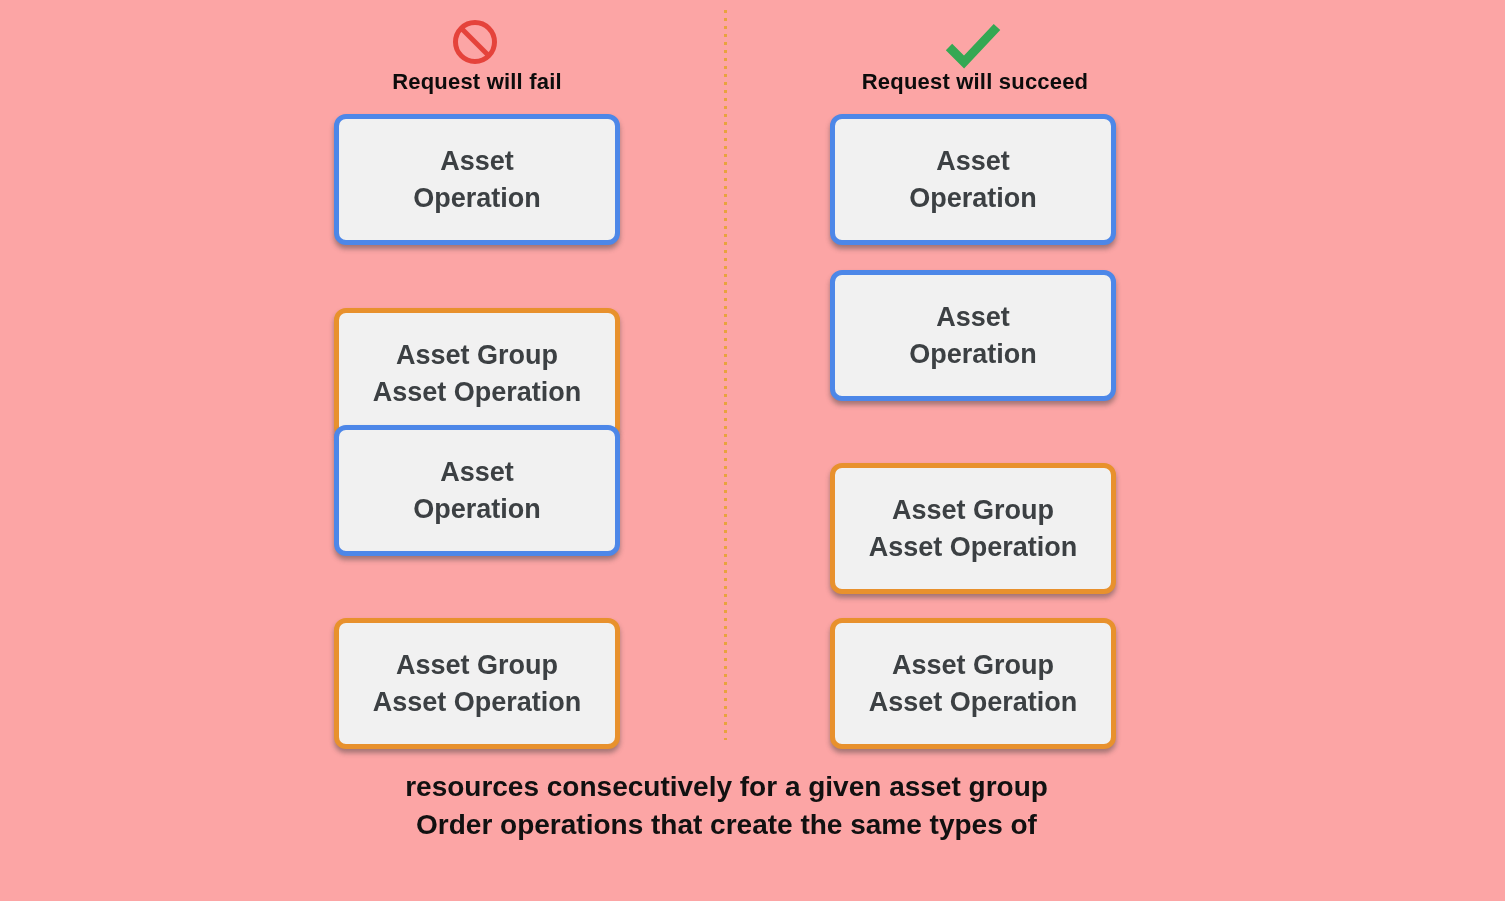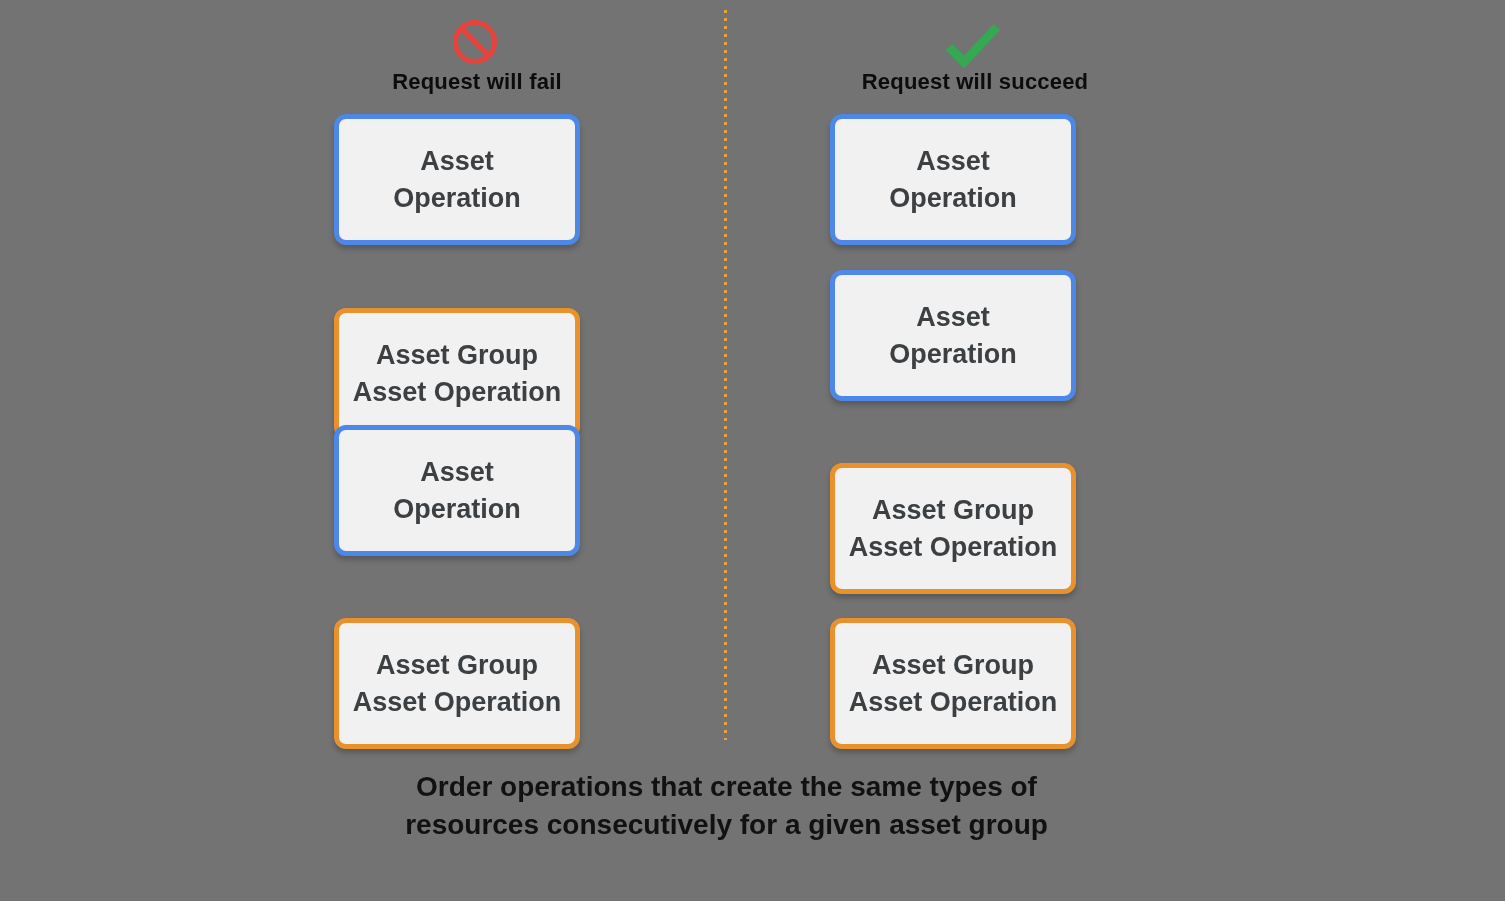--- a/index.html
+++ b/index.html
@@ -5,39 +5,39 @@
   html, body {
     margin: 0;
     padding: 0;
     background: #ffffff;
     font-family: "Liberation Sans", sans-serif;
   }
   .stage {
     position: relative;
     width: 1505px;
     height: 901px;
-    background: #737373;
+    background: #fca5a5;
     overflow: hidden;
   }
   .col-header-icon {
     position: absolute;
     display: block;
   }
   .col-title {
     position: absolute;
     width: 420px;
     text-align: center;
     font-size: 22px;
     font-weight: 700;
     color: #0c0c0c;
     letter-spacing: 0.2px;
   }
   .box {
     position: absolute;
-    width: 246px;
+    width: 286px;
     height: 131px;
     box-sizing: border-box;
     background: #f1f1f1;
     border-radius: 12px;
     display: flex;
     flex-direction: column;
     align-items: center;
     justify-content: center;
     box-shadow: 0 4px 5px rgba(60,60,60,0.45);
   }
@@ -121,17 +121,17 @@
   <div class="box box--orange" style="left:830px; top:425px;">
     <span>Asset Group</span>
     <span>Asset Operation</span>
   </div>
   <div class="box box--orange" style="left:830px; top:580px;">
     <span>Asset Group</span>
     <span>Asset Operation</span>
   </div>
 
   <div class="caption">
+    <div>resources consecutively for a given asset group</div>
     <div>Order operations that create the same types of</div>
-    <div>resources consecutively for a given asset group</div>
   </div>
 
 </div>
 
 </body></html>

